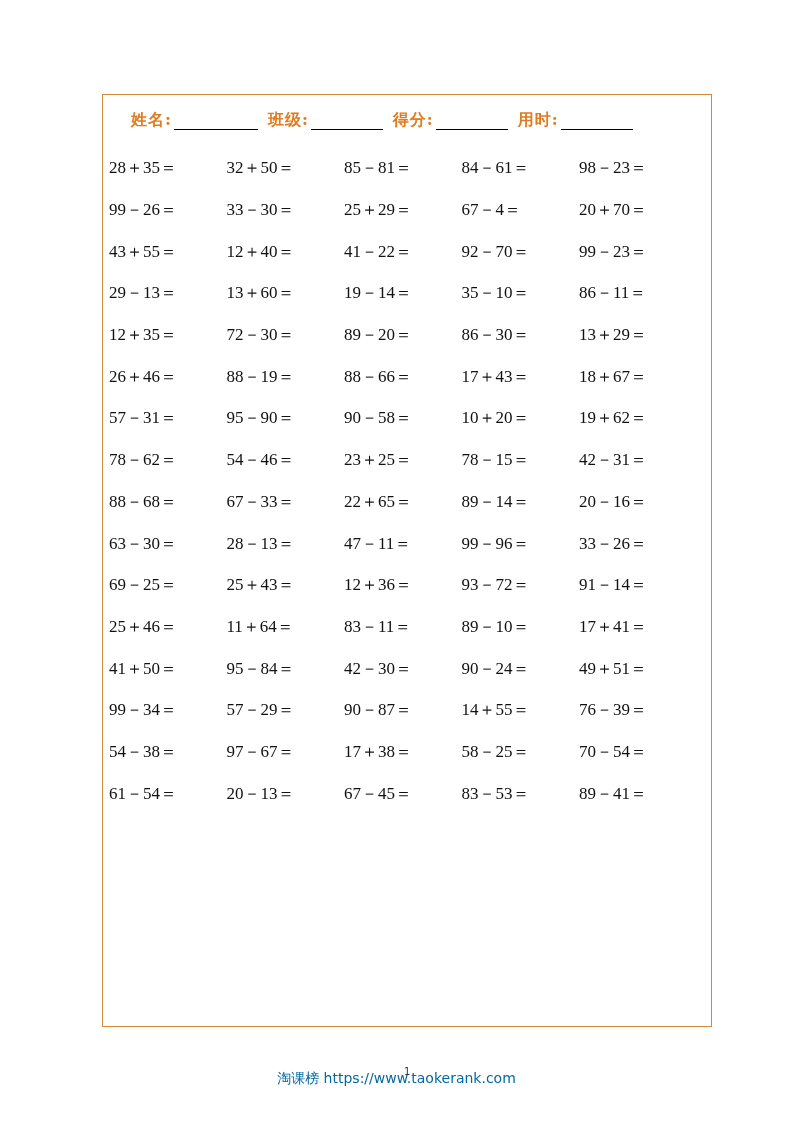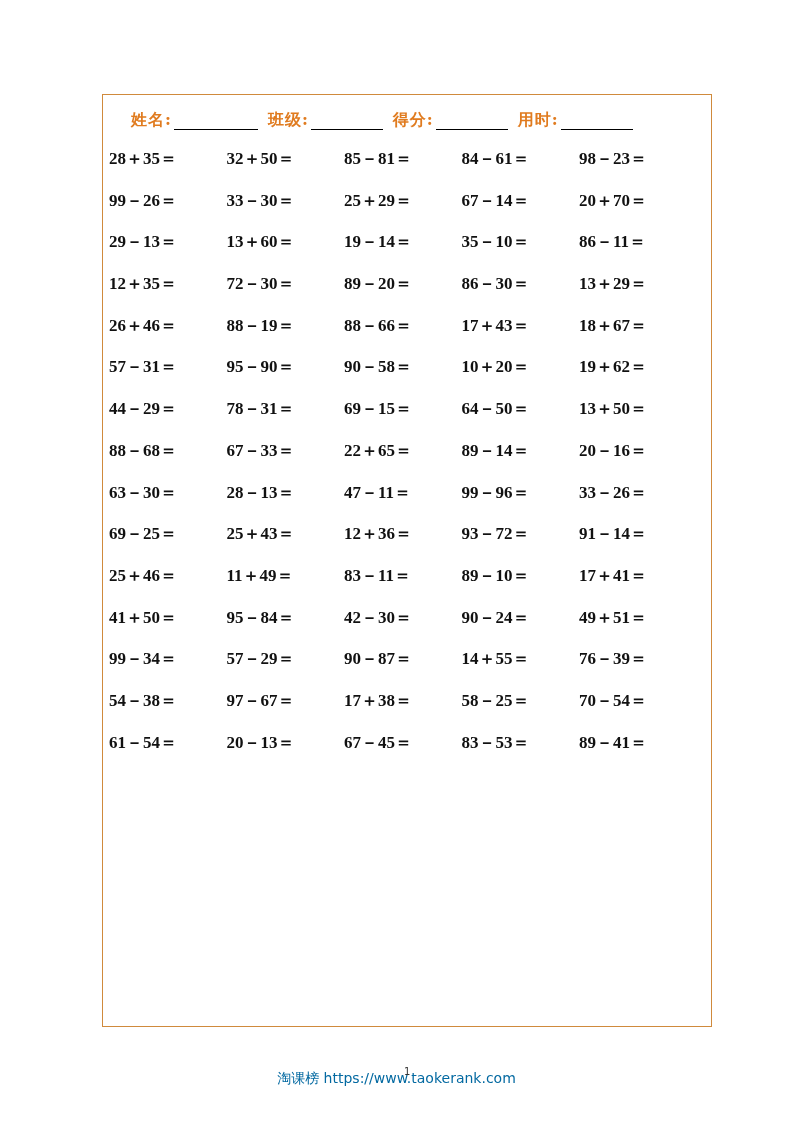--- a/index.html
+++ b/index.html
@@ -52,21 +52,21 @@
     }
     .problems-grid {
       position: absolute;
       left: 6px;
       top: 52px;
       width: 600px;
     }
     .problem-row {
       display: flex;
       height: 41.7px;
-      font-weight: bold;
+      align-items: center;
     }
     .problem {
       width: 117.5px;
       font-size: 17px;
       color: #111;
       white-space: nowrap;
       letter-spacing: 0px;
     }
     .footer {
       position: absolute;
@@ -114,22 +114,29 @@
         <span class="problem">28＋35＝</span>
         <span class="problem">32＋50＝</span>
         <span class="problem">85－81＝</span>
         <span class="problem">84－61＝</span>
         <span class="problem">98－23＝</span>
       </div>
       <div class="problem-row">
         <span class="problem">99－26＝</span>
         <span class="problem">33－30＝</span>
         <span class="problem">25＋29＝</span>
-        <span class="problem">67－14＝</span>
+        <span class="problem">67－4＝</span>
         <span class="problem">20＋70＝</span>
+      </div>
+      <div class="problem-row">
+        <span class="problem">43＋55＝</span>
+        <span class="problem">12＋40＝</span>
+        <span class="problem">41－22＝</span>
+        <span class="problem">92－70＝</span>
+        <span class="problem">99－23＝</span>
       </div>
       <div class="problem-row">
         <span class="problem">29－13＝</span>
         <span class="problem">13＋60＝</span>
         <span class="problem">19－14＝</span>
         <span class="problem">35－10＝</span>
         <span class="problem">86－11＝</span>
       </div>
       <div class="problem-row">
         <span class="problem">12＋35＝</span>
@@ -146,25 +153,25 @@
         <span class="problem">18＋67＝</span>
       </div>
       <div class="problem-row">
         <span class="problem">57－31＝</span>
         <span class="problem">95－90＝</span>
         <span class="problem">90－58＝</span>
         <span class="problem">10＋20＝</span>
         <span class="problem">19＋62＝</span>
       </div>
       <div class="problem-row">
-        <span class="problem">44－29＝</span>
-        <span class="problem">78－31＝</span>
-        <span class="problem">69－15＝</span>
-        <span class="problem">64－50＝</span>
-        <span class="problem">13＋50＝</span>
+        <span class="problem">78－62＝</span>
+        <span class="problem">54－46＝</span>
+        <span class="problem">23＋25＝</span>
+        <span class="problem">78－15＝</span>
+        <span class="problem">42－31＝</span>
       </div>
       <div class="problem-row">
         <span class="problem">88－68＝</span>
         <span class="problem">67－33＝</span>
         <span class="problem">22＋65＝</span>
         <span class="problem">89－14＝</span>
         <span class="problem">20－16＝</span>
       </div>
       <div class="problem-row">
         <span class="problem">63－30＝</span>
@@ -175,21 +182,21 @@
       </div>
       <div class="problem-row">
         <span class="problem">69－25＝</span>
         <span class="problem">25＋43＝</span>
         <span class="problem">12＋36＝</span>
         <span class="problem">93－72＝</span>
         <span class="problem">91－14＝</span>
       </div>
       <div class="problem-row">
         <span class="problem">25＋46＝</span>
-        <span class="problem">11＋49＝</span>
+        <span class="problem">11＋64＝</span>
         <span class="problem">83－11＝</span>
         <span class="problem">89－10＝</span>
         <span class="problem">17＋41＝</span>
       </div>
       <div class="problem-row">
         <span class="problem">41＋50＝</span>
         <span class="problem">95－84＝</span>
         <span class="problem">42－30＝</span>
         <span class="problem">90－24＝</span>
         <span class="problem">49＋51＝</span>

